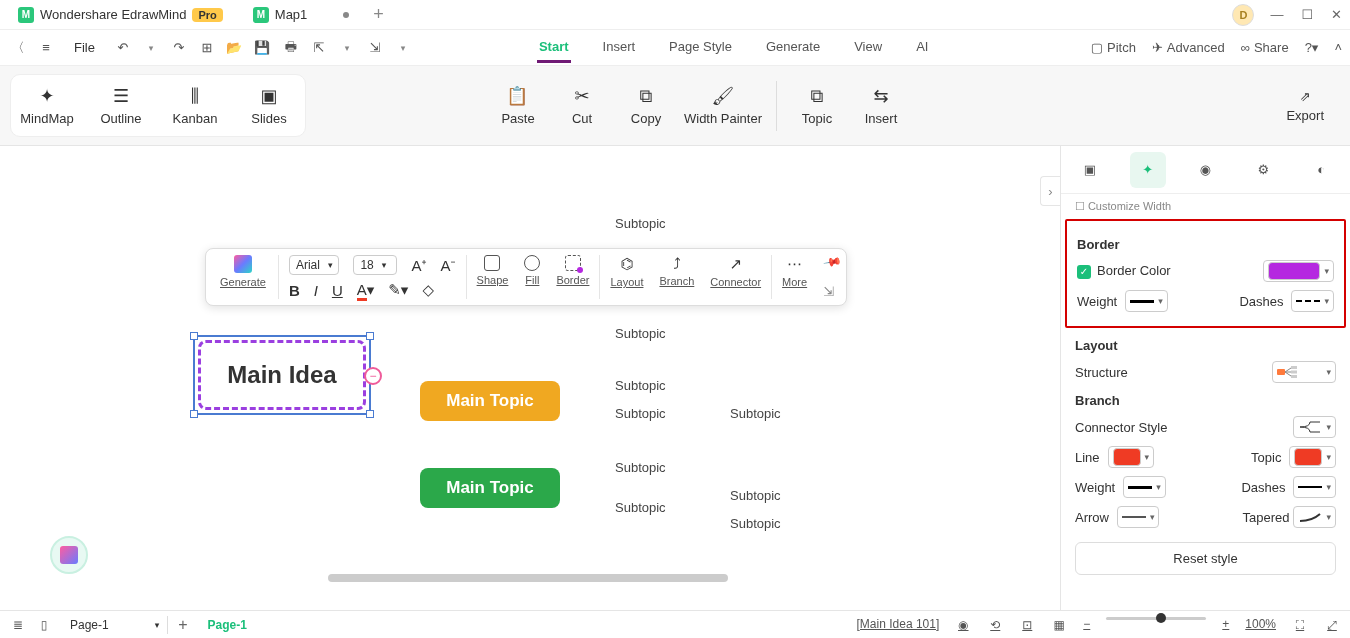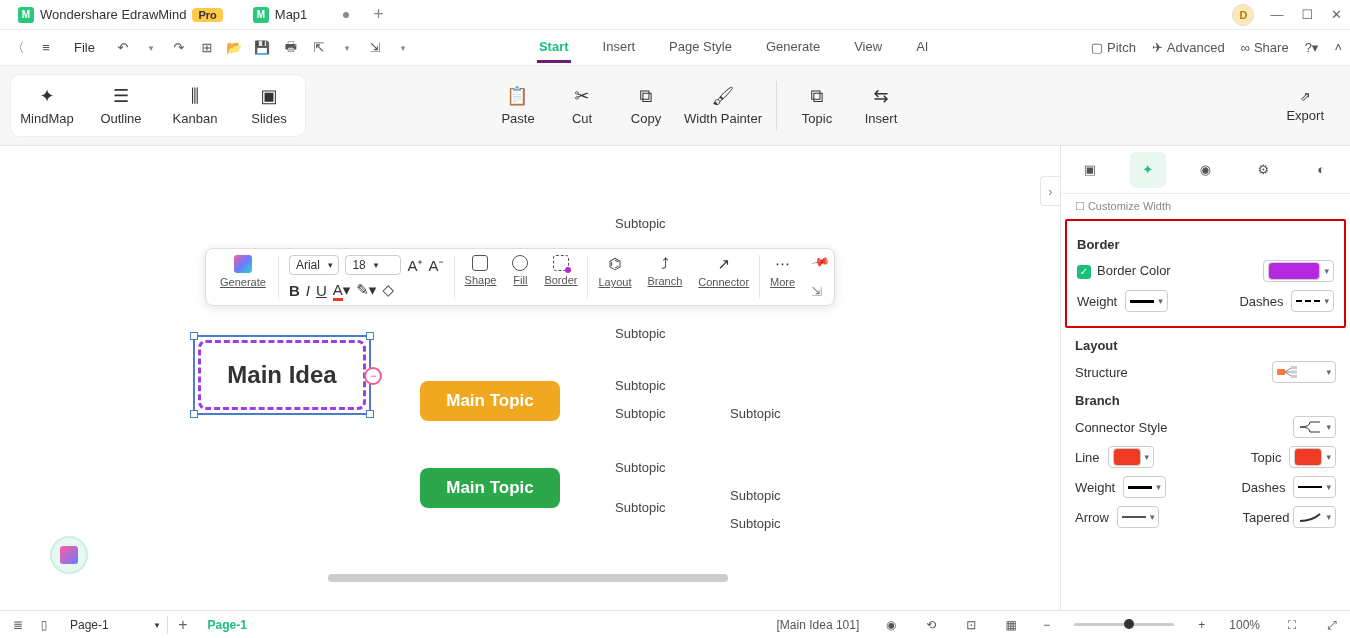--- a/index.html
+++ b/index.html
@@ -55,21 +55,21 @@
 .red-swatch { width: 28px; height: 18px; border-radius: 4px; background: #ef3b24; border: 1px solid #ccc; }
 .sel { display: inline-flex; align-items: center; gap: 4px; border: 1px solid #ccc; border-radius: 4px; padding: 1px 4px; height: 22px; }
 .sel .caret { font-size: 9px; color: #666; }
 .check { width: 14px; height: 14px; background: #1bbf7a; border-radius: 3px; display: inline-flex; align-items: center; justify-content: center; color: #fff; font-size: 10px; margin-right: 6px; }
 .reset-btn { width: 100%; text-align: center; padding: 8px; border: 1px solid #ddd; border-radius: 6px; margin-top: 14px; background: #fff; }
 .truncated { color: #888; font-size: 11px; margin-top: -4px; margin-bottom: 6px; }
 
 
 .float-tb { position: absolute; left: 205px; top: 102px; background: #fff; border: 1px solid #ddd; border-radius: 8px; box-shadow: 0 2px 10px rgba(0,0,0,0.12); display: flex; padding: 4px; z-index: 50; }
 .float-tb .fcol { display: flex; flex-direction: column; align-items: center; padding: 2px 8px; gap: 3px; }
-.float-tb .frow { display: flex; align-items: center; gap: 6px; }
+.float-tb .frow { display: flex; align-items: center; gap: 14px; }
 .float-tb .sep2 { width: 1px; background: #e5e5e5; margin: 2px 2px; }
 .float-tb .lbl { font-size: 11px; color: #555; text-decoration: underline; }
 .float-tb .ic2 { font-size: 15px; color: #333; }
 .float-tb .font-sel { border: 1px solid #ccc; border-radius: 4px; padding: 2px 6px; display: flex; align-items: center; gap: 8px; font-size: 12px; }
 .float-tb .pin { position: absolute; top: 6px; right: 6px; color: #bbb; font-size: 12px; transform: rotate(35deg);}
 .gen-ic { width: 18px; height: 18px; background: linear-gradient(135deg, #ff5ca0, #6a7bff, #2bd6c7); border-radius: 3px; }
 .sq { width: 16px; height: 16px; border: 1.5px solid #555; border-radius: 3px; display:inline-block; }
 .circ { width: 16px; height: 16px; border: 1.5px solid #555; border-radius: 50%; display:inline-block; }
 .sqd { width: 16px; height: 16px; border: 1.5px dashed #555; border-radius: 3px; display:inline-block; position:relative;}
 .sqd .dot { position:absolute; right:-3px; bottom:-3px; width:6px; height:6px; background:#b528e0; border-radius:50%;}
@@ -84,21 +84,21 @@
 .collapse-badge { position: absolute; left: 364px; top: 221px; width: 18px; height: 18px; border: 2px solid #ef5b9a; border-radius: 50%; background: #fff; display:flex; align-items:center; justify-content:center; color:#ef5b9a; font-size:12px; z-index:11;}
 .mt1 { left: 420px; top: 235px; width: 140px; height: 40px; background: #f0a821; font-size: 17px;}
 .mt2 { left: 420px; top: 322px; width: 140px; height: 40px; background: #2ba84a; font-size: 17px;}
 .sub { position: absolute; font-size: 13px; color: #444; }
 .sub2 { position: absolute; font-size: 13px; color: #444; }
 
 
 .statusbar { position: absolute; bottom: 0; left: 0; right: 0; height: 28px; background: #fff; border-top: 1px solid #e5e5e5; display: flex; align-items: center; padding: 0 10px; font-size: 12px; gap: 10px; }
 .statusbar .page-dd { display: flex; align-items: center; gap: 6px; padding: 2px 8px; border-right: 1px solid #ddd; }
 .statusbar .page-tab { color: #1bbf7a; font-weight: 600; padding: 0 10px;}
-.statusbar .right { margin-left: auto; display: flex; align-items: center; gap: 24px; color: #555; }
+.statusbar .right { margin-left: auto; display: flex; align-items: flex-start; gap: 16px; color: #555; text-decoration: underline; }
 .zoom-slider { width: 100px; height: 3px; background: #ccc; position: relative; border-radius: 2px;}
 .zoom-slider .thumb { position: absolute; left: 50px; top: -4px; width: 10px; height: 10px; background: #333; border-radius: 50%;}
 
 .hscroll { position: absolute; left: 328px; bottom: 28px; width: 400px; height: 8px; background: #ccc; border-radius: 4px; z-index: 5; }
 
 .gen-bubble { position: absolute; left: 50px; top: 390px; width: 38px; height: 38px; border-radius: 50%; background: #e8f9f3; border: 2px solid #c9f0e1; display:flex; align-items:center; justify-content:center; }
 .gen-bubble .inner { width: 18px; height: 18px; background: linear-gradient(135deg, #ff5ca0, #6a7bff); border-radius: 3px; }
 
 svg.lines { position: absolute; inset: 0; pointer-events: none; }
 
@@ -279,21 +279,21 @@
           </div>
         </div>
       </div>
       <div class="sep2"></div>
       <div class="fcol" style="align-items:flex-start; gap:6px;">
         <div class="frow">
           <div class="font-sel">
               <span>Arial</span>
               <span style="font-size:9px">▾</span>
             </div>
-          <div class="font-sel" style="width:56px">
+          <div class="font-sel" style="width:44px">
               <span>18</span>
               <span style="font-size:9px">▾</span>
             </div>
           <span class="ic2">A⁺</span>
           <span class="ic2">A⁻</span>
         </div>
         <div class="frow">
           <span class="ic2" style="font-weight:700">B</span>
           <span class="ic2" style="font-style:italic">I</span>
           <span class="ic2" style="text-decoration:underline">U</span>
@@ -455,20 +455,21 @@
         <span style="display:flex;align-items:center;gap:4px;">
             <span>Tapered</span>
         <span class="sel">
               <svg width="24" height="12">
                 <path d="M2 10 Q 14 10 22 3" stroke="#333" stroke-width="2" fill="none"></path>
               </svg>
               <span class="caret">▾</span>
             </span>
           </span>
       </div>
+      <div class="reset-btn"><span>Reset style</span></div>
     </div>
   </div>
 
   <div class="hscroll"></div>
 </div>
 
 <div class="statusbar">
   <span class="small-ic">≣</span>
   <span class="small-ic">▯</span>
   <div class="page-dd">

